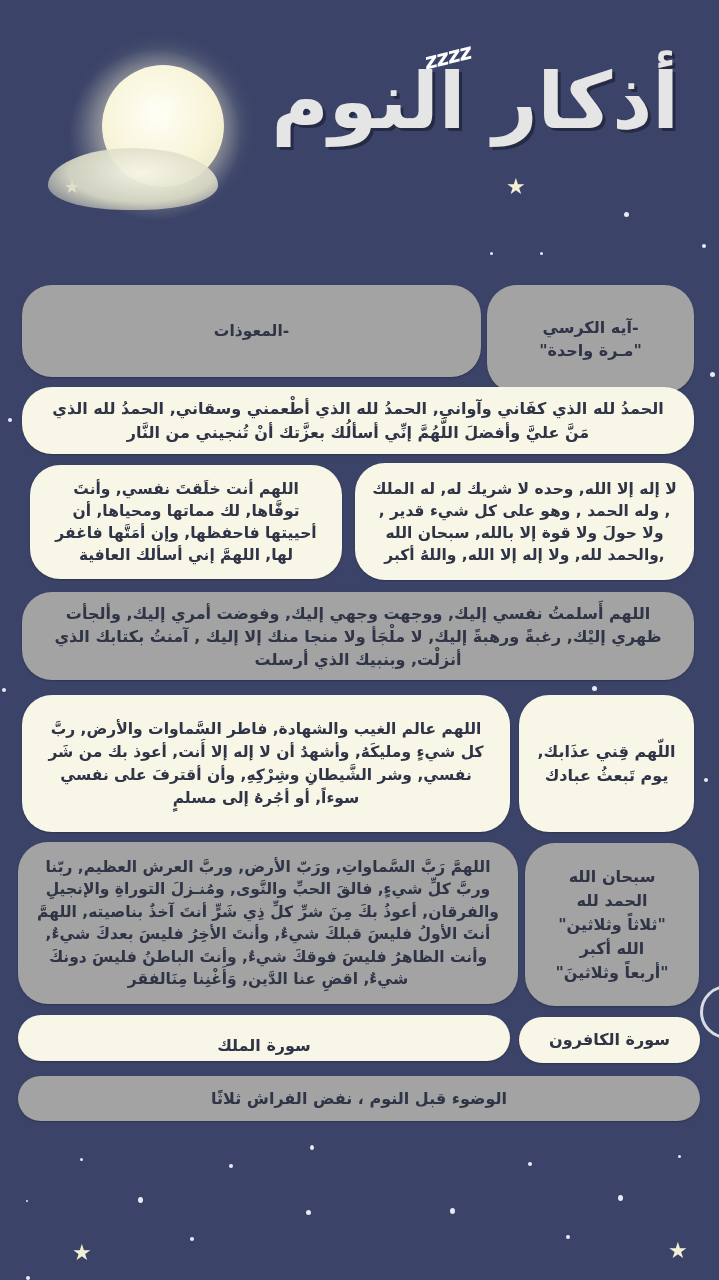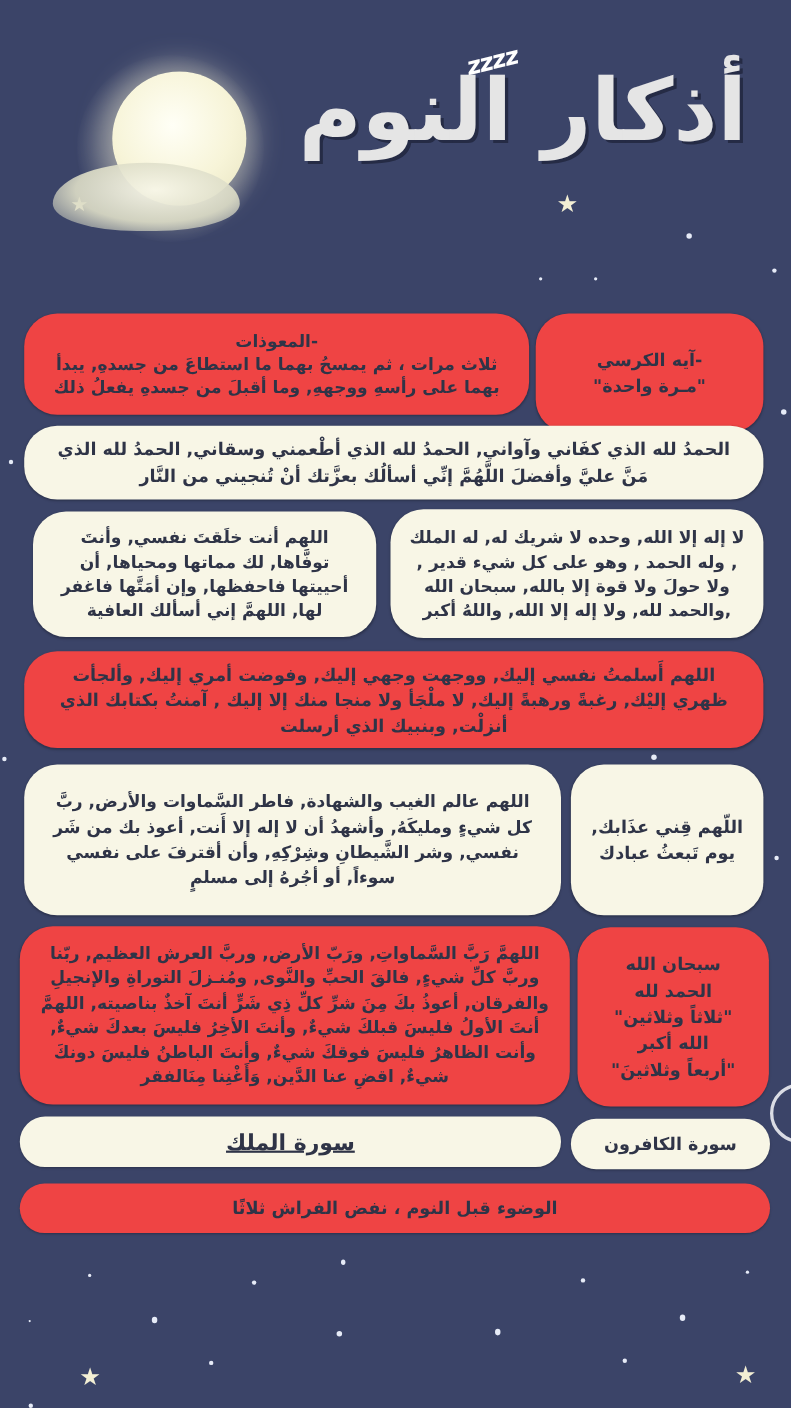--- a/index.html
+++ b/index.html
@@ -43,21 +43,21 @@
     position:absolute; box-sizing:border-box;
     display:flex; flex-direction:column; align-items:center; justify-content:center;
     text-align:center; direction:rtl;
     border-radius:30px;
     font-family:"DejaVu Sans", sans-serif;
     font-weight:bold; color:#2f3447;
     font-size:15.5px; line-height:22px;
     padding:4px 12px;
     box-shadow:0 1px 2px rgba(0,0,0,0.25);
   }
-  .white { background:#ef4444; }
+  .white { background:#a3a3a3; }
   .cream { background:#f8f6e6; }
   .card p { margin:0; }
   .ring {
     position:absolute; width:48px; height:48px; border-radius:50%;
     border:3px solid #dadce4; left:700px; top:985px;
   }
 </style>
 </head>
 <body>
 
@@ -101,21 +101,20 @@
 <div class="zzz">zzzz</div>
 <div class="title">أذكار النوم</div>
 
 <div class="card white" style="left:487px;top:285px;width:207px;height:108px;font-size:16px;line-height:23px;">
   <p>-آيه الكرسي</p>
   <p>"مـرة واحدة"</p>
 </div>
 
 <div class="card white" style="left:22px;top:285px;width:459px;height:92px;font-size:15.5px;line-height:21px;padding:2px 20px;">
   <p>-المعوذات</p>
-  <p>ثلاث مرات ، ثم يمسحُ بهما ما استطاعَ من جسدهِ, يبدأ بهما على رأسهِ ووجههِ, وما أقبلَ من جسدهِ يفعلُ ذلك</p>
 </div>
 
 <div class="card cream" style="left:22px;top:387px;width:672px;height:67px;font-size:16px;line-height:24px;padding:4px 16px;">
   <p>الحمدُ لله الذي كفَاني وآواني, الحمدُ لله الذي أطْعمني وسقاني, الحمدُ لله الذي مَنَّ عليَّ وأفضلَ اللَّهُمَّ إنِّي أسألُك بعزَّتك أنْ تُنجيني من النَّار</p>
 </div>
 
 <div class="card cream" style="left:355px;top:463px;width:339px;height:117px;font-size:15.5px;line-height:22px;padding:2px 14px;">
   <p>لا إله إلا الله, وحده لا شريك له, له الملك , وله الحمد , وهو على كل شيء قدير , ولا حولَ ولا قوة إلا بالله, سبحان الله ,والحمد لله, ولا إله إلا الله, واللهُ أكبر</p>
 </div>
 
@@ -145,19 +144,19 @@
 </div>
 
 <div class="card white" style="left:18px;top:842px;width:500px;height:162px;font-size:15.5px;line-height:22.5px;padding:2px 12px;">
   <p>اللهمَّ رَبَّ السَّماواتِ, ورَبّ الأرض, وربَّ العرش العظيم, ربّنا وربَّ كلِّ شيءٍ, فالقَ الحبِّ والنَّوى, ومُنـزلَ التوراةِ والإنجيلِ والفرقان, أعوذُ بكَ مِنَ شرِّ كلِّ ذِي شَرٍّ أنتَ آخذٌ بناصيته, اللهمَّ أنتَ الأولُ فليسَ قبلكَ شيءٌ, وأنتَ الأخِرُ فليسَ بعدكَ شيءٌ, وأنت الظاهرُ فليسَ فوقكَ شيءٌ, وأنتَ الباطنُ فليسَ دونكَ شيءٌ, اقضِ عنا الدَّين, وَأَغْنِنا مِنَالفقر</p>
 </div>
 
 <div class="card cream" style="left:519px;top:1017px;width:181px;height:46px;font-size:16px;border-radius:24px;">
   <p>سورة الكافرون</p>
 </div>
 
-<div class="card cream" style="left:18px;top:1015px;width:492px;height:46px;font-size:20px;border-radius:24px;justify-content:center;text-decoration:underline;">
+<div class="card cream" style="left:18px;top:1015px;width:492px;height:46px;font-size:16px;border-radius:24px;justify-content:flex-end;">
   <p>سورة الملك</p>
 </div>
 
 <div class="card white" style="left:18px;top:1076px;width:682px;height:45px;font-size:16px;border-radius:24px;">
   <p>الوضوء قبل النوم ، نفض الفراش ثلاثًا</p>
 </div>
 
 </body></html>

